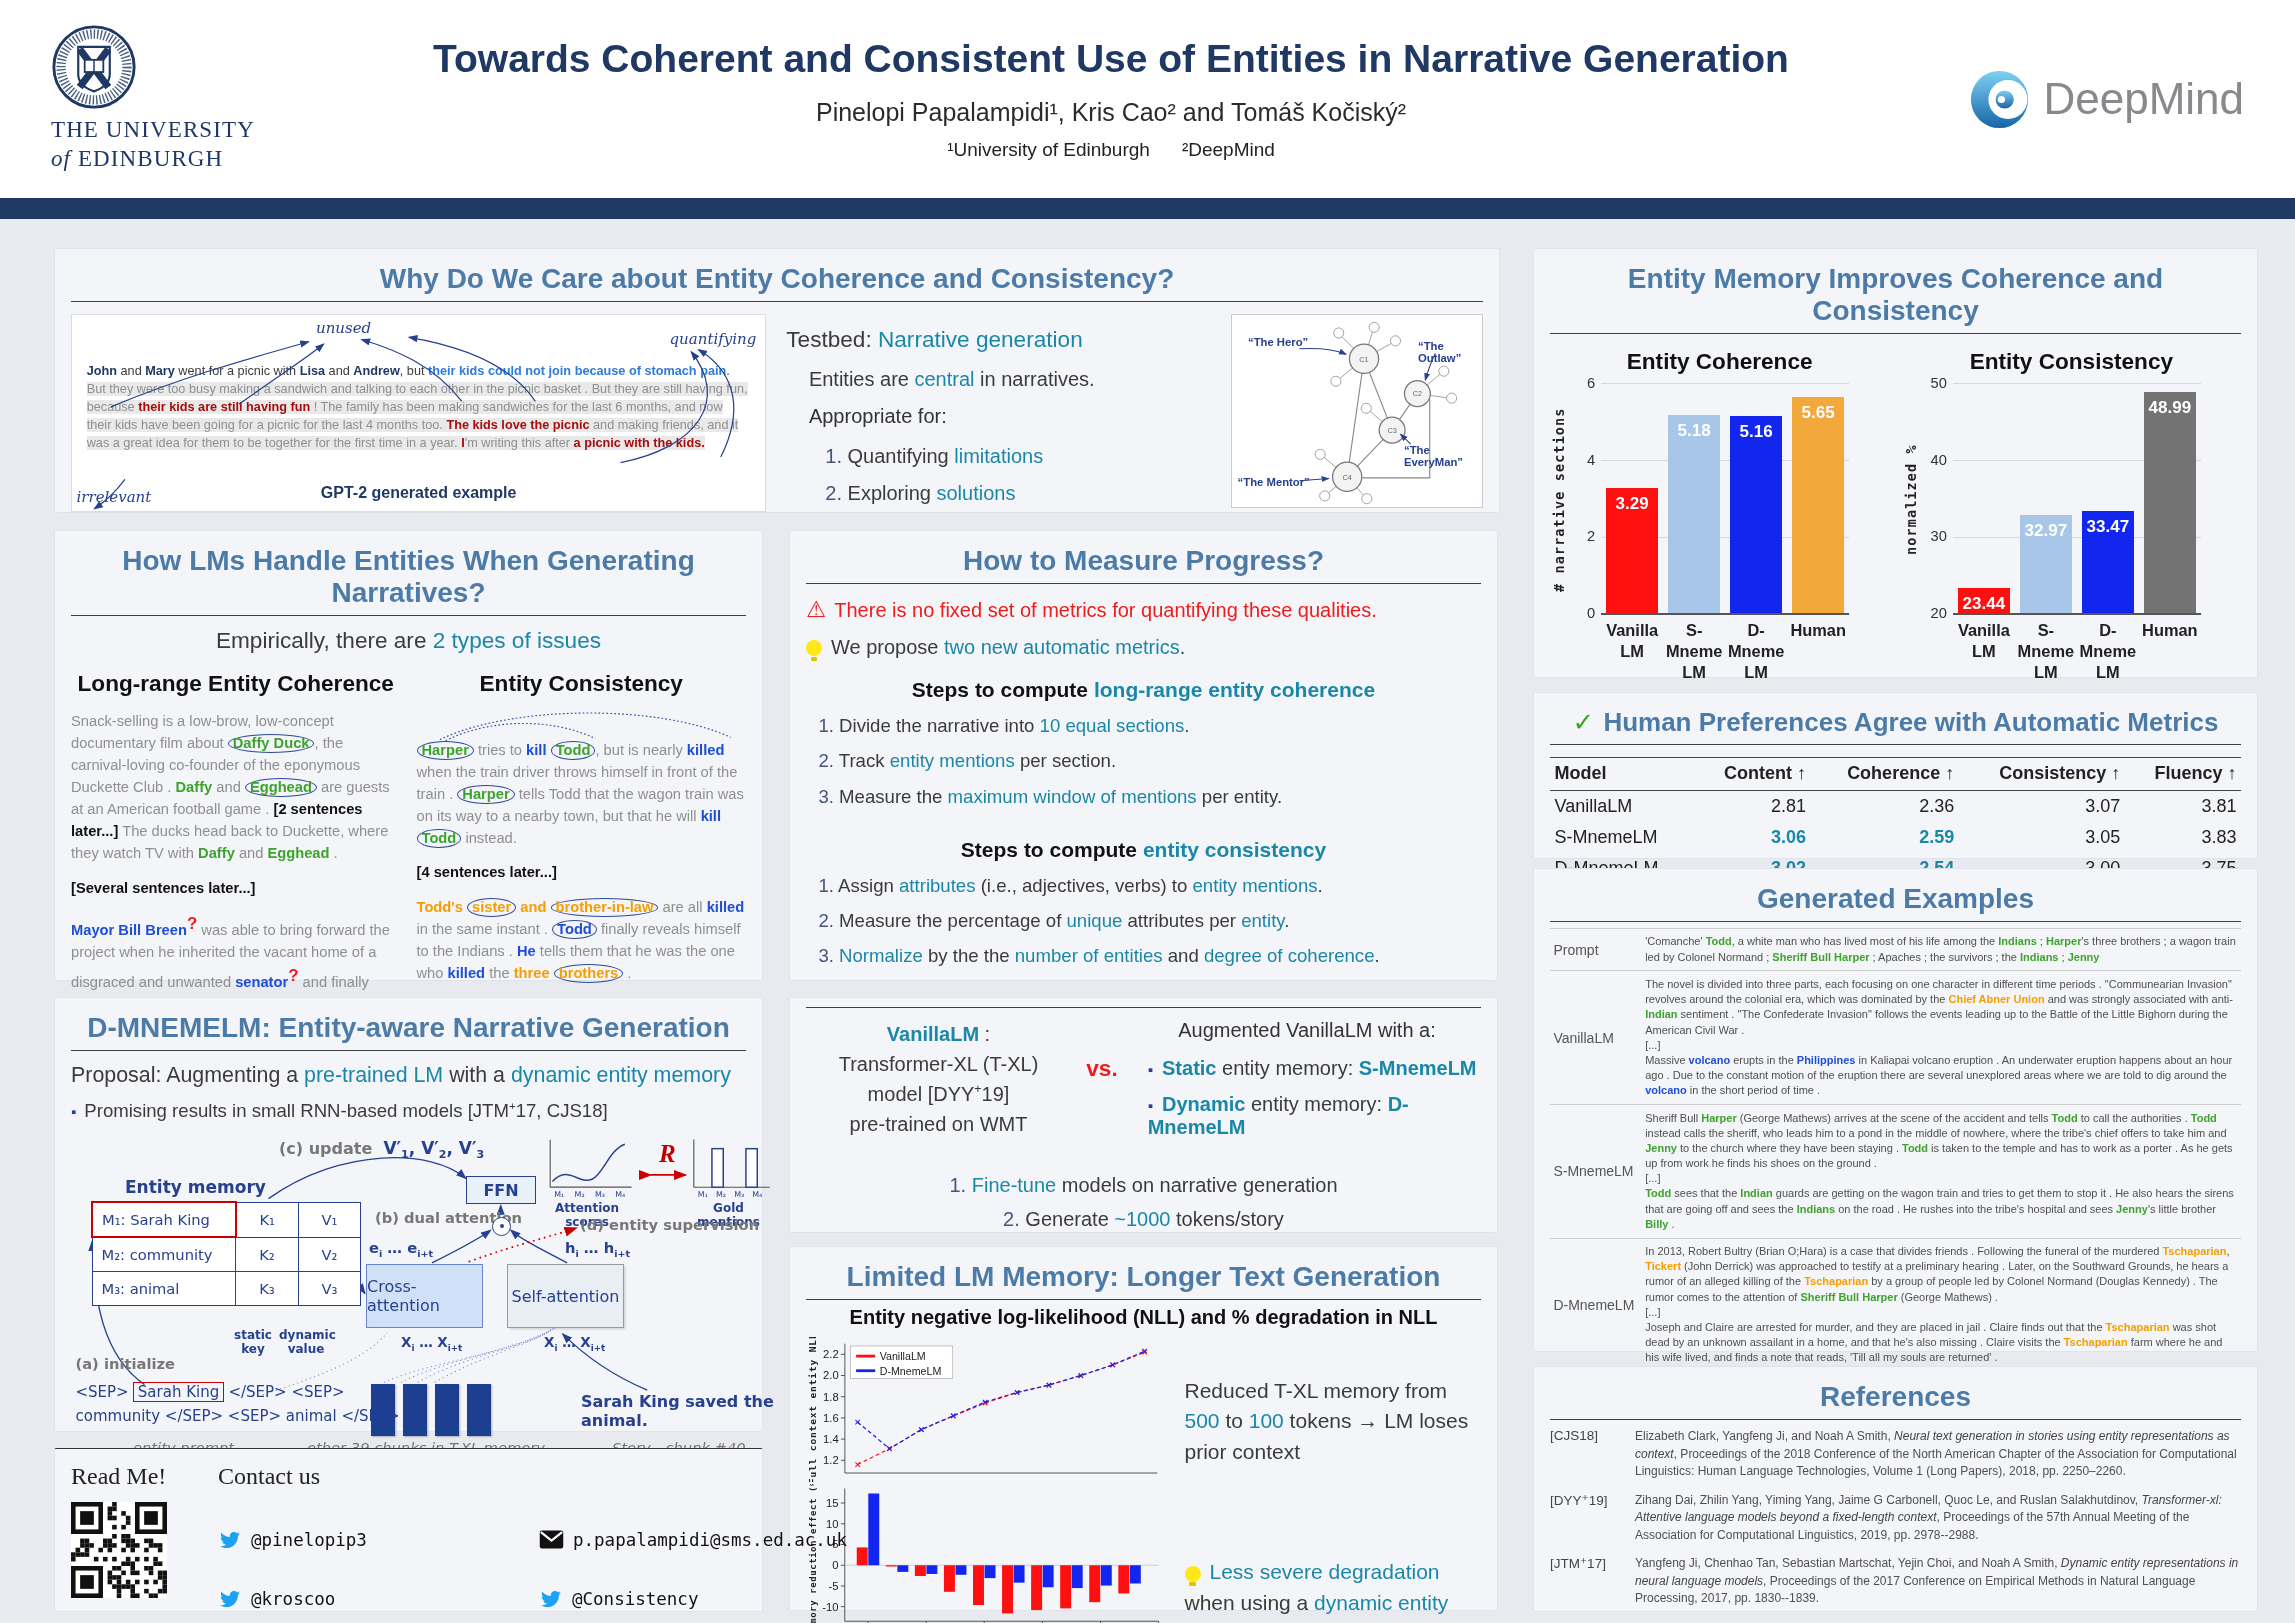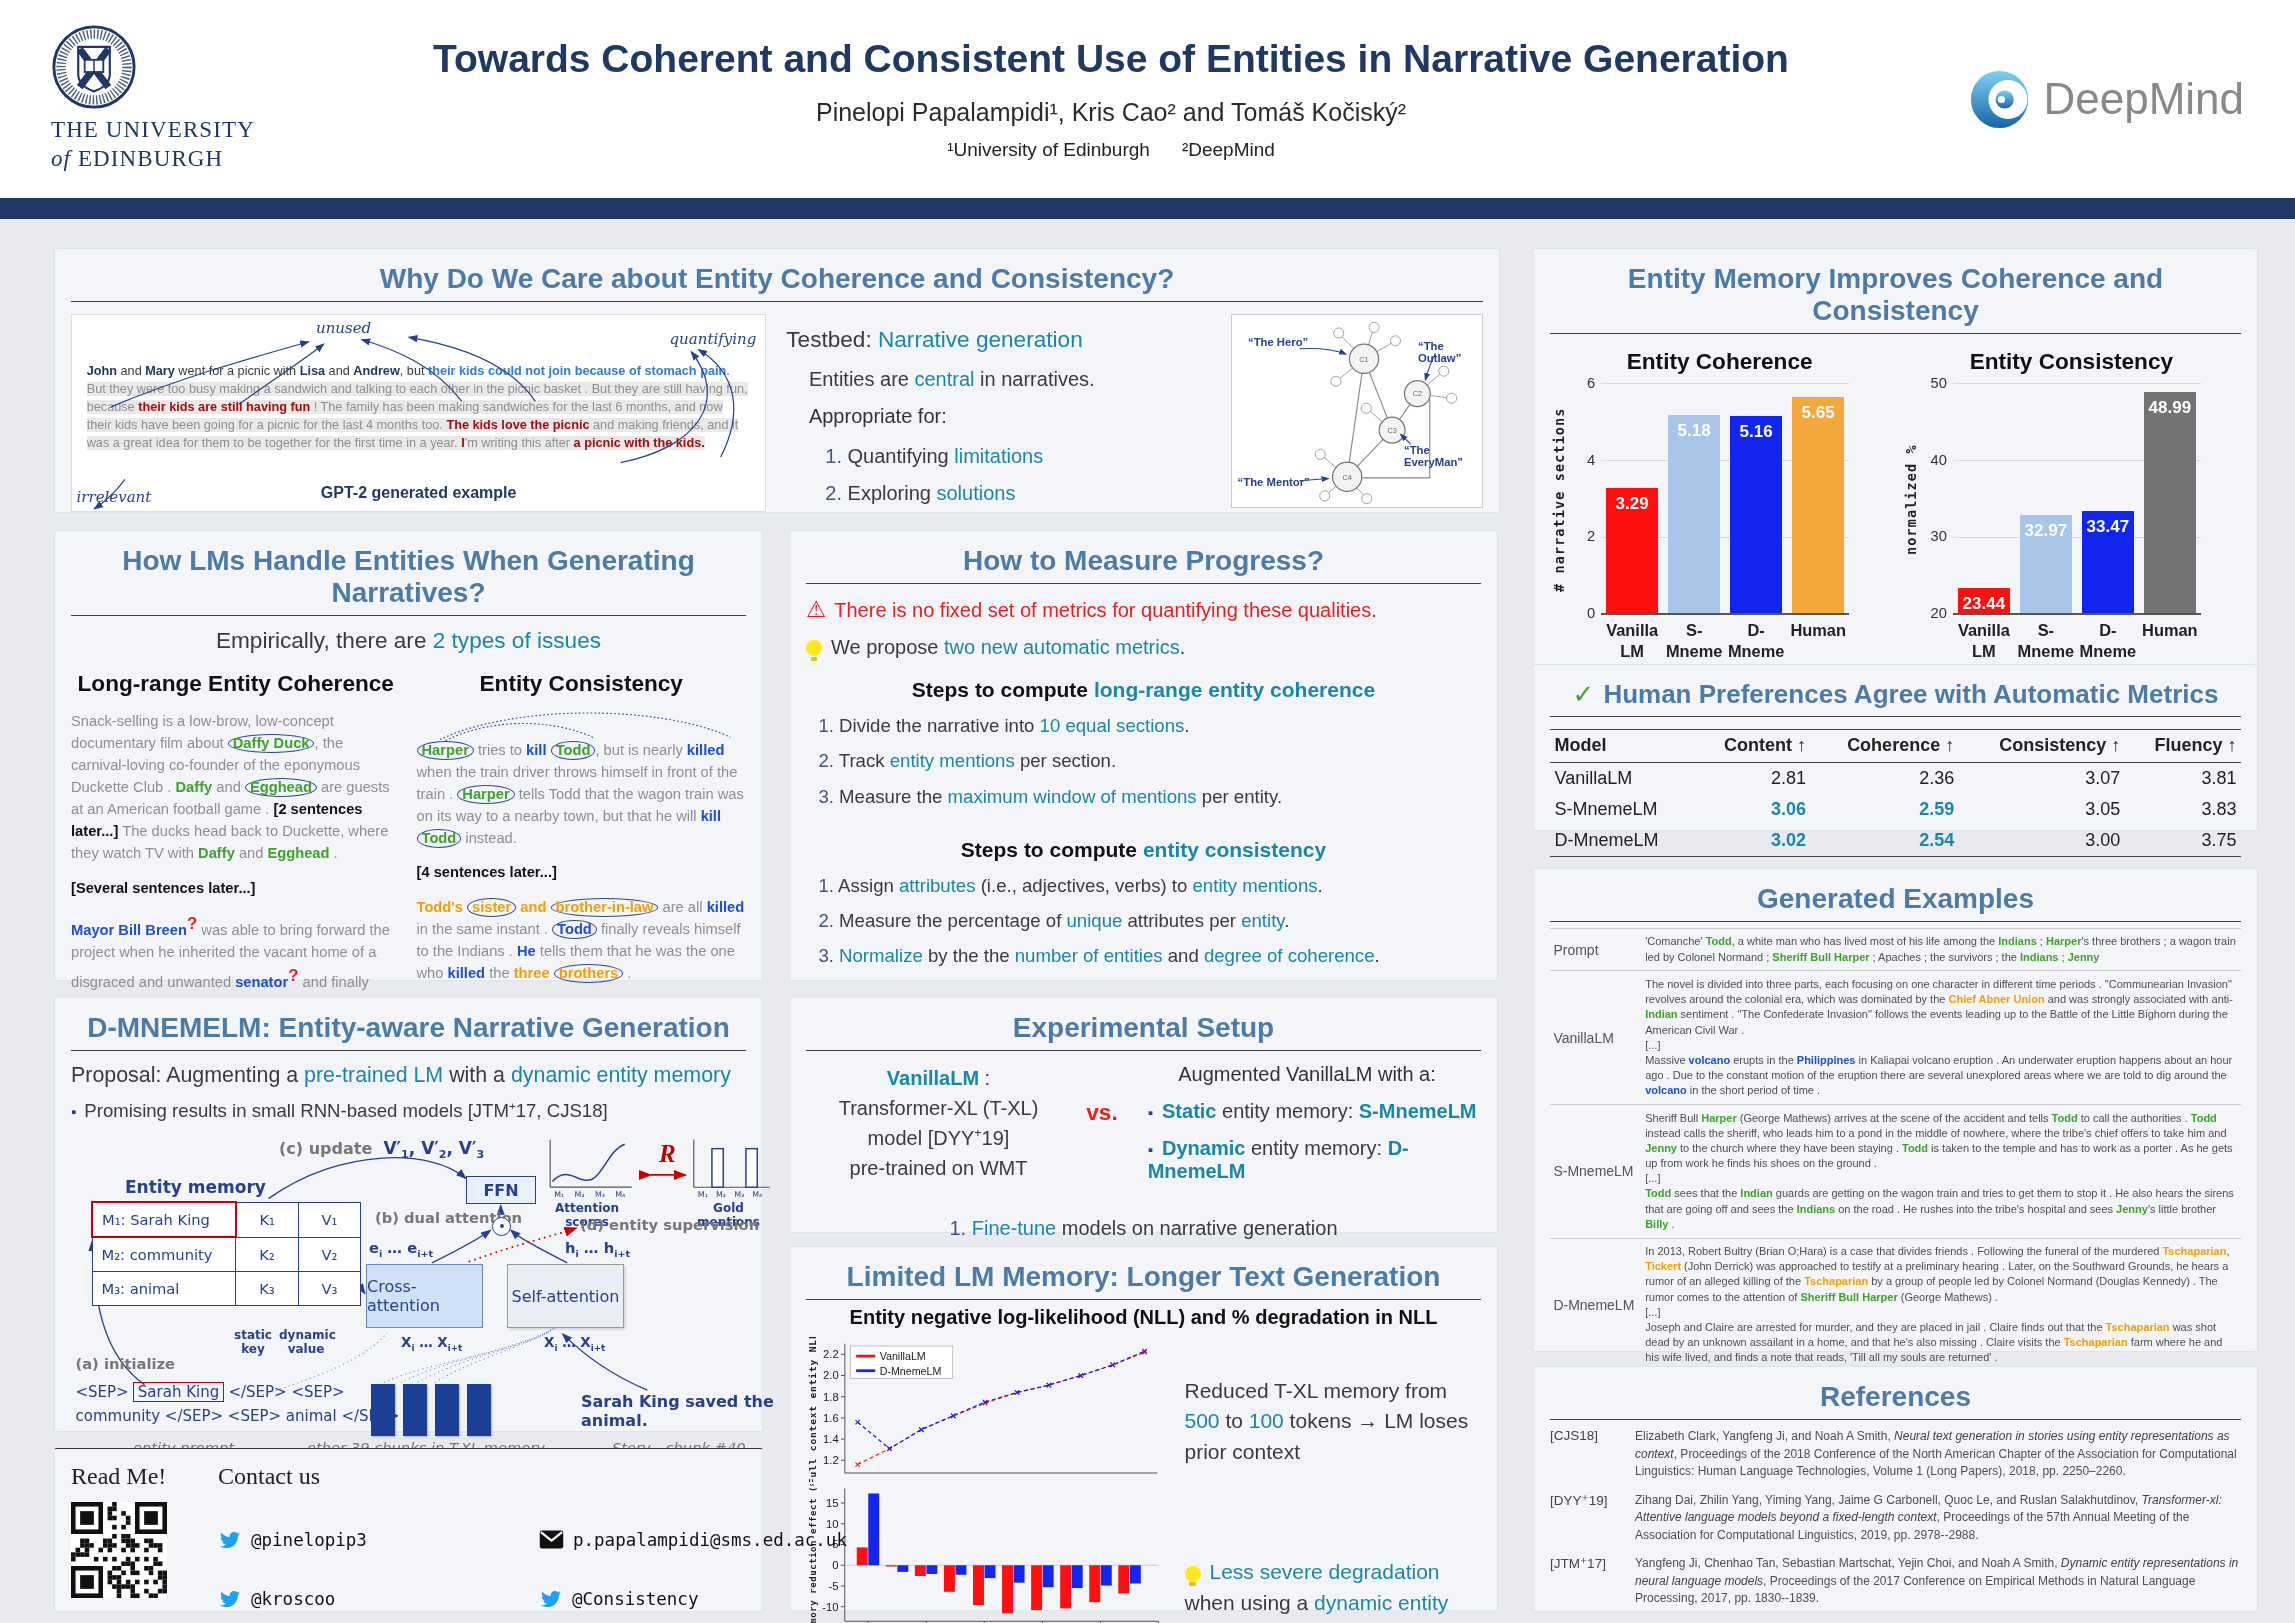--- a/index.html
+++ b/index.html
@@ -431,21 +431,21 @@
     <div class="ms-h"><span class="t-blk">Steps to compute </span><span class="t-tealb">long-range entity coherence</span></div>
     <div class="ms-item"><span class="t-num">1.  </span><span class="t-txt">Divide the narrative into </span><span class="t-teal">10 equal sections</span><span class="t-txt">.</span></div>
     <div class="ms-item"><span class="t-num">2.  </span><span class="t-txt">Track </span><span class="t-teal">entity mentions</span><span class="t-txt"> per section.</span></div>
     <div class="ms-item"><span class="t-num">3.  </span><span class="t-txt">Measure the </span><span class="t-teal">maximum window of mentions</span><span class="t-txt"> per entity.</span></div>
     <div class="ms-h" style="margin-top:29px;"><span class="t-blk">Steps to compute </span><span class="t-tealb">entity consistency</span></div>
     <div class="ms-item"><span class="t-num">1.  </span><span class="t-txt">Assign </span><span class="t-teal">attributes</span><span class="t-txt"> (i.e., adjectives, verbs) to </span><span class="t-teal">entity mentions</span><span class="t-txt">.</span></div>
     <div class="ms-item"><span class="t-num">2.  </span><span class="t-txt">Measure the percentage of </span><span class="t-teal">unique</span><span class="t-txt"> attributes per </span><span class="t-teal">entity</span><span class="t-txt">.</span></div>
     <div class="ms-item"><span class="t-num">3.  </span><span class="t-teal">Normalize</span><span class="t-txt"> by the the </span><span class="t-teal">number of entities</span><span class="t-txt"> and </span><span class="t-teal">degree of coherence</span><span class="t-txt">.</span></div>
   </div>
 
-  <div class="panel" style="left:1533px;top:664px;width:725px;height:167px;">
+  <div class="panel" style="left:1533px;top:692px;width:725px;height:167px;">
     <h2 style="font-size:26px;"><span class="pf-check">✓</span><span>Human Preferences Agree with Automatic Metrics</span></h2>
     <hr class="rule">
     <table class="pf-table">
       <thead>
         <tr>
           <th>Model</th>
           <th>Content ↑</th>
           <th>Coherence ↑</th>
           <th>Consistency ↑</th>
           <th>Fluency ↑</th>
@@ -623,21 +623,20 @@
         <div class="dg-chunk"></div>
       </div>
       <div class="dg dg-cap" style="left:236px;top:308px;">other 39 chunks in T-XL memory</div>
 
       <div class="dg dg-navy" style="left:510px;top:261px;font-size:16px;font-weight:600;">Sarah King saved the animal.</div>
       <div class="dg dg-cap" style="left:541px;top:308px;">Story - chunk #40</div>
     </div>
   </div>
 
   <div class="panel" style="left:789px;top:997px;width:709px;height:236px;">
-    <h2>Experimental Setup</h2>
     <hr class="rule">
     <div class="su-row">
       <div class="su-left"><span class="t-tealb">VanillaLM</span><span class="t-txt"> :</span><br><span class="t-txt">Transformer-XL (T-XL)</span><br><span class="t-txt">model [DYY</span><span class="t-sup">+</span><span class="t-txt">19]</span><br><span class="t-txt">pre-trained on WMT</span></div>
       <div class="su-vs">vs.</div>
       <div class="su-right">
         <div class="su-rh">Augmented VanillaLM with a:</div>
         <div class="su-it"><span><span class="t-tealb">Static</span><span class="t-txt"> entity memory: </span><span class="t-tealb">S-MnemeLM</span></span></div>
         <div class="su-it"><span><span class="t-tealb">Dynamic</span><span class="t-txt"> entity memory: </span><span class="t-tealb">D-MnemeLM</span></span></div>
       </div>
     </div>

